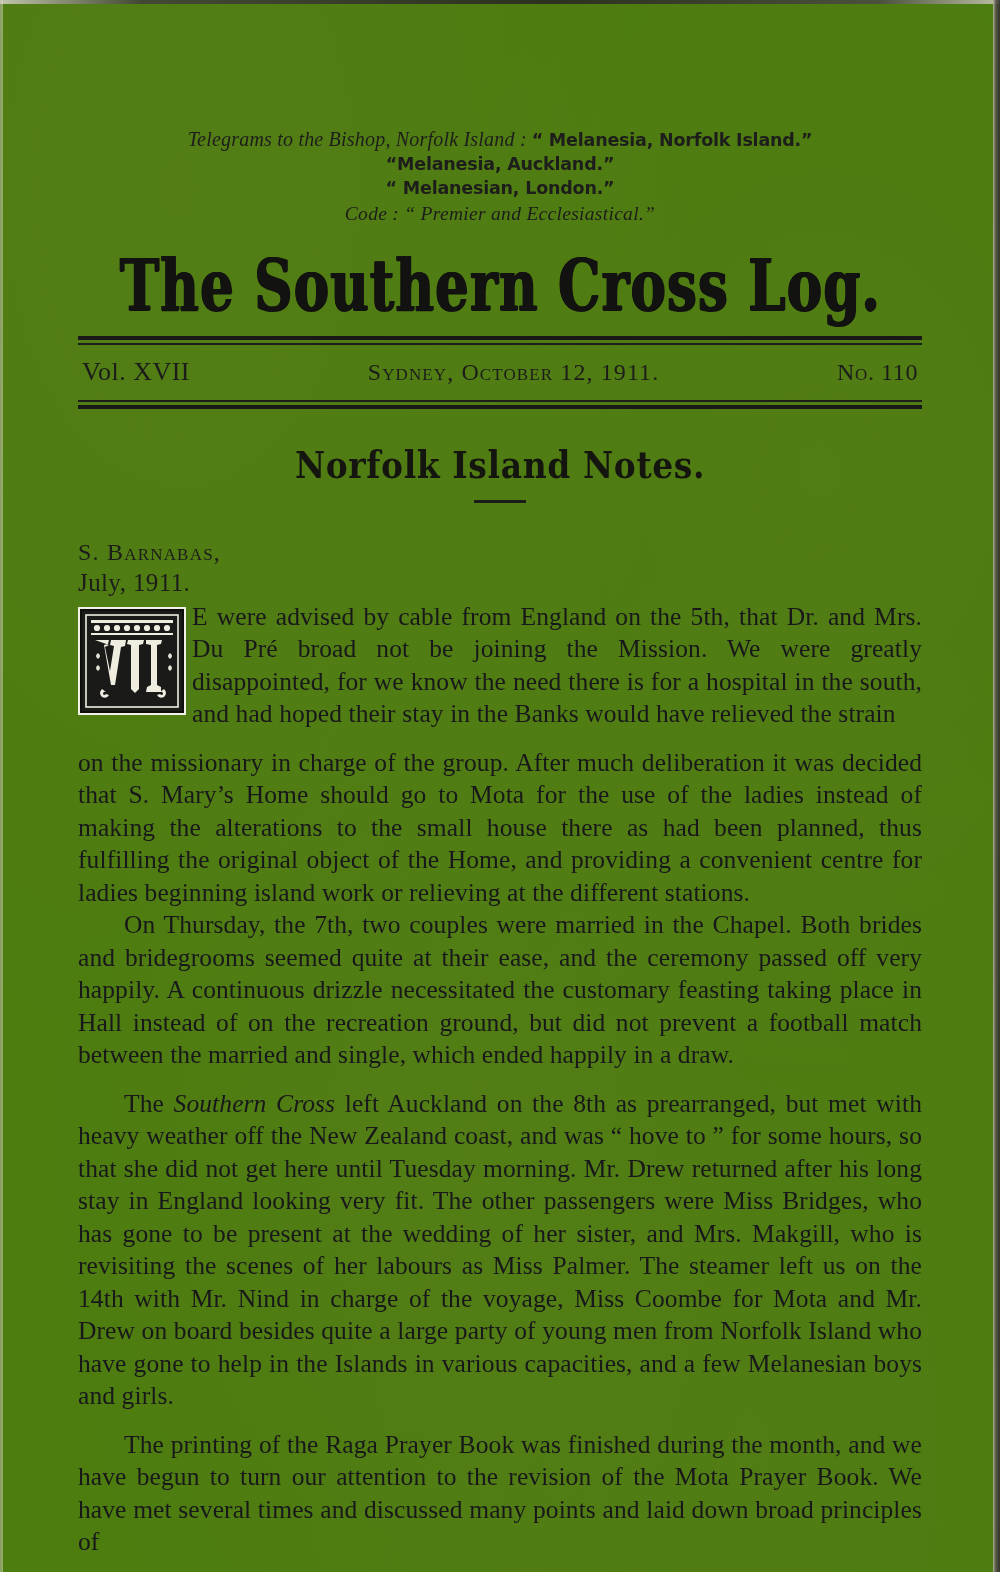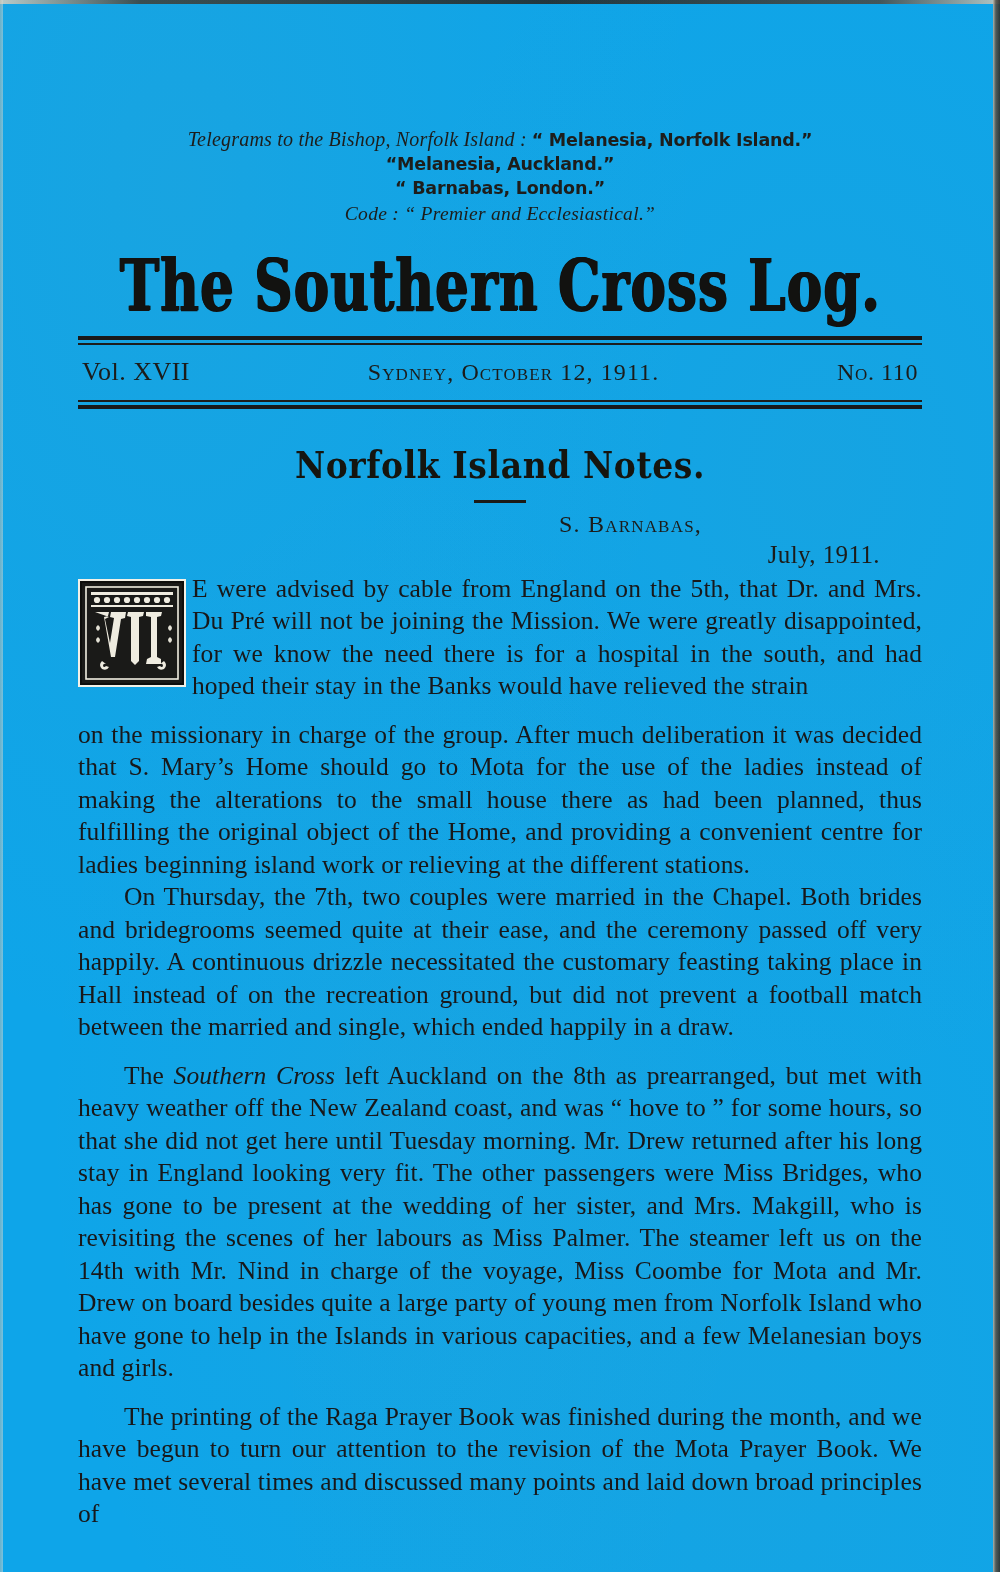--- a/index.html
+++ b/index.html
@@ -9,21 +9,21 @@
   }
   body {
     font-family: "Liberation Serif", serif;
   }
 
   .page {
     position: relative;
     width: 1000px;
     height: 1572px;
     margin: 0 auto;
-    background: #0ea5e9;
+    background: #4d7c0f;
     overflow: hidden;
     box-sizing: border-box;
   }
 
   
   .scan-edge-top {
     position: absolute;
     top: 0; left: 0;
     width: 100%;
     height: 4px;
@@ -176,23 +176,22 @@
   }
   .title-dash {
     width: 52px;
     height: 3px;
     background: #1b1b18;
     margin: 18px auto 0 auto;
   }
 
   
   .byline {
-    margin-top: 8px;
+    margin-top: 36px;
     color: #1c1c1a;
-    text-align: right;
     padding-right: 20px;
   }
   .byline-place {
     font-size: 24px;
     font-variant: small-caps;
     letter-spacing: 1.2px;
     padding-right: 200px;
   }
   .byline-date {
     font-size: 25px;
@@ -250,21 +249,21 @@
 
     <div class="telegrams">
       <div class="tel-line1">
         <span class="tel-script">Telegrams to the Bishop, Norfolk Island :</span>
         <span class="tel-bold">“ Melanesia, Norfolk Island.”</span>
       </div>
       <div class="tel-row tel-row-2">
         <span class="tel-bold c1">“Melanesia, Auckland.”</span>
       </div>
       <div class="tel-row tel-row-3">
-        <span class="tel-bold c2">“ Barnabas, London.”</span>
+        <span class="tel-bold c2">“ Melanesian, London.”</span>
       </div>
       <div class="tel-code">Code : “ Premier and Ecclesiastical.”</div>
     </div>
 
     <div class="masthead">The Southern Cross Log.</div>
 
     <div class="volbar-top">
       <div class="rule-thick"></div>
       <div class="rule-gap-a"></div>
       <div class="rule-thin"></div>
@@ -323,21 +322,21 @@
               <path d="M56 56 q5 4 0 8 q-5 -4 0 -8 Z"></path>
               <path d="M56 68 q5 4 0 8 q-5 -4 0 -8 Z"></path>
               <path d="M20 46 q4 3 0 6 q-4 -3 0 -6 Z"></path>
               <path d="M20 58 q4 3 0 6 q-4 -3 0 -6 Z"></path>
               <path d="M92 46 q4 3 0 6 q-4 -3 0 -6 Z"></path>
               <path d="M92 58 q4 3 0 6 q-4 -3 0 -6 Z"></path>
             </g>
             <rect x="3" y="3" width="102" height="102" fill="none" stroke="#0e0e0c" stroke-width="2"></rect>
           </svg>
         </div>
-        <p class="wrap-lines">E were advised by cable from England on the 5th, that Dr. and Mrs. Du Pré will not be joining the Mission. We were greatly disappointed, for we know the need there is for a hospital in the south, and had hoped their stay in the Banks would have relieved the strain</p>
+        <p class="wrap-lines">E were advised by cable from England on the 5th, that Dr. and Mrs. Du Pré broad not be joining the Mission. We were greatly disappointed, for we know the need there is for a hospital in the south, and had hoped their stay in the Banks would have relieved the strain</p>
         <p>on the missionary in charge of the group.   After much deliberation it was decided that S. Mary’s Home should go to Mota for the use of the ladies instead of making the alterations to the small house there as had been planned, thus fulfilling the original object of the Home, and providing a convenient centre for ladies beginning island work or relieving at the different stations.</p>
       </div>
 
       <p class="indent">On Thursday, the 7th, two couples were married in the Chapel.   Both brides and bridegrooms seemed quite at their ease, and the ceremony passed off very happily.   A continuous drizzle necessitated the customary feasting taking place in Hall instead of on the recreation ground, but did not prevent a football match between the married and single, which ended happily in a draw.</p>
 
       <p class="indent"><span>The </span><em>Southern Cross</em><span> left Auckland on the 8th as prearranged, but met with heavy weather off the New Zealand coast, and was “ hove to ” for some hours, so that she did not get here until Tuesday morning.   Mr. Drew returned after his long stay in England looking very fit.   The other passengers were Miss Bridges, who has gone to be present at the wedding of her sister, and Mrs. Makgill, who is revisiting the scenes of her labours as Miss Palmer.   The steamer left us on the 14th with Mr. Nind in charge of the voyage, Miss Coombe for Mota and Mr. Drew on board besides quite a large party of young men from Norfolk Island who have gone to help in the Islands in various capacities, and a few Melanesian boys and girls.</span></p>
 
       <p class="indent">The printing of the Raga Prayer Book was finished during the month, and we have begun to turn our attention to the revision of the Mota Prayer Book.   We have met several times and discussed many points and laid down broad principles of</p>
 
     </div>

